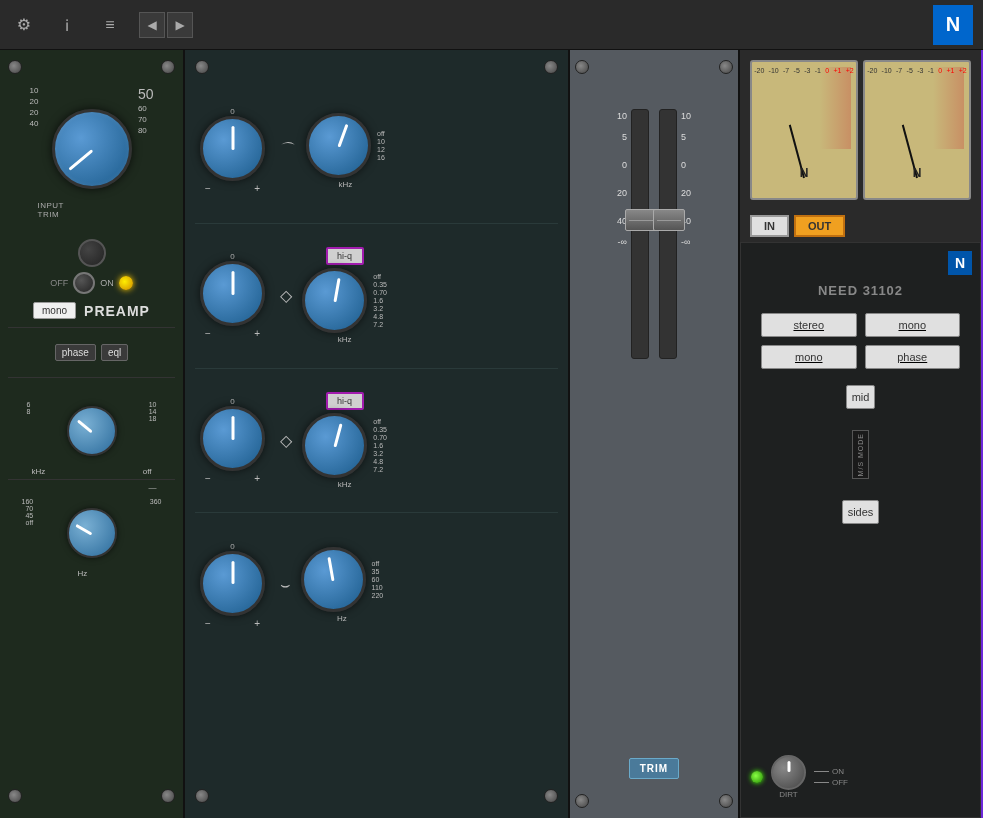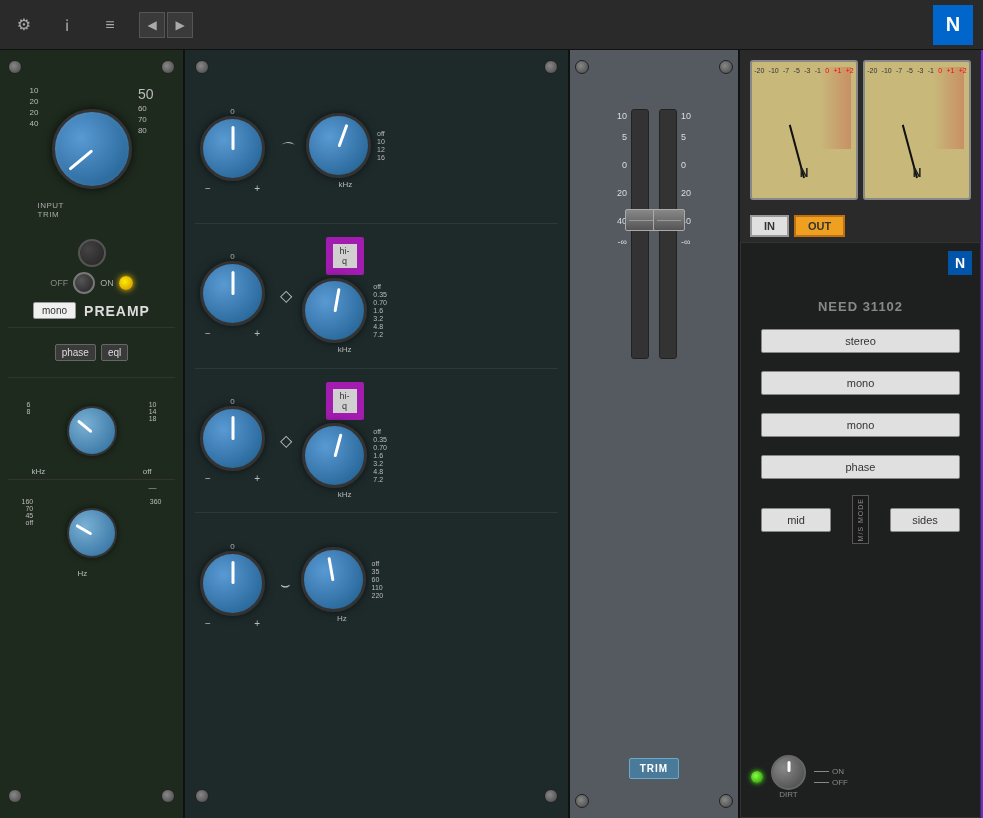--- a/index.html
+++ b/index.html
@@ -378,29 +378,30 @@
       color: white;
       font-weight: bold;
       font-size: 14px;
       display: flex; align-items: center; justify-content: center;
     }
     .need-title {
       color: #888;
       font-size: 13px;
       font-weight: bold;
       letter-spacing: 1px;
-      margin-top: 46px;
+      margin-top: 30px;
       margin-bottom: 15px;
       text-align: center;
     }
     .channel-buttons {
       display: grid;
-      grid-template-columns: 1fr;
-      gap: 18px;
+      grid-template-columns: 1fr 1fr;
+      gap: 8px;
       padding: 0 10px;
+      text-decoration: underline;
     }
     .chan-btn {
       background: #e0e0e0;
       border: 1px solid #888;
       color: #333;
       font-size: 11px;
       padding: 5px;
       cursor: pointer;
       text-align: center;
       border-radius: 2px;
@@ -480,21 +481,21 @@
       margin-left: 3px;
     }
     .eq-freq-knob-area {
       display: flex;
       flex-direction: column;
       align-items: center;
       position: relative;
     }
     .hi-q-btn {
       background: #d0d0d0;
-      border: 7px solid #a21caf;
+      border: 2px solid #a21caf;
       color: #333;
       font-size: 9px;
       padding: 2px 5px;
       cursor: pointer;
       border-radius: 2px;
       width: 38px;
       text-align: center;
     }
     .minus-plus-row {
       display: flex;
@@ -846,21 +847,21 @@
       <div class="need-logo">N</div>
       <div class="need-title">NEED 31102</div>
 
       <div class="channel-buttons">
         <button class="chan-btn">stereo</button>
         <button class="chan-btn">mono</button>
         <button class="chan-btn">mono</button>
         <button class="chan-btn">phase</button>
       </div>
 
-      <div style="display:flex;align-items:center;gap:21px;padding:8px 10px;margin-top:8px;">
+      <div style="display:flex;align-items:center;gap:21px;padding:8px 10px;margin-top:8px;flex-direction:column;">
         <button class="chan-btn" style="flex:1;">mid</button>
         <div style="display:flex;flex-direction:column;align-items:center;padding:2px 4px;border:1px solid #555;background:#1a1a1a;">
           <span style="writing-mode:vertical-rl;transform:rotate(180deg);font-size:7px;color:#888;letter-spacing:1px;">M/S MODE</span>
         </div>
         <button class="chan-btn" style="flex:1;">sides</button>
       </div>
 
       <div class="dirt-section">
         <div class="green-led"></div>
         <div class="dirt-knob-area">

